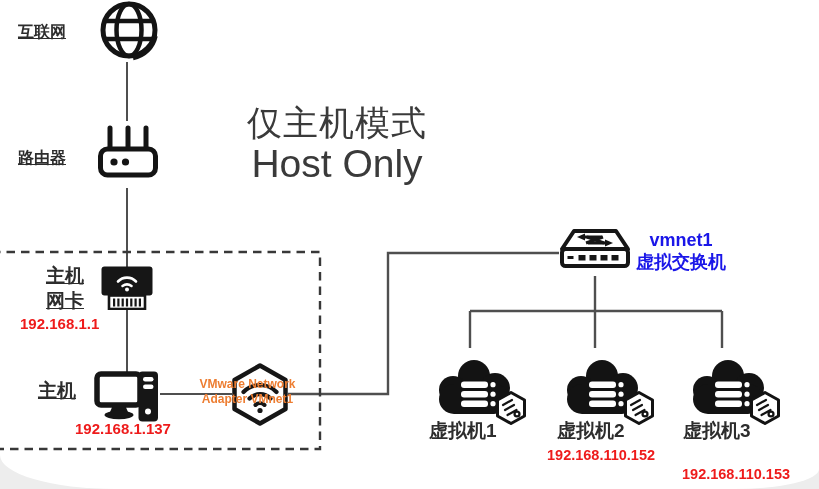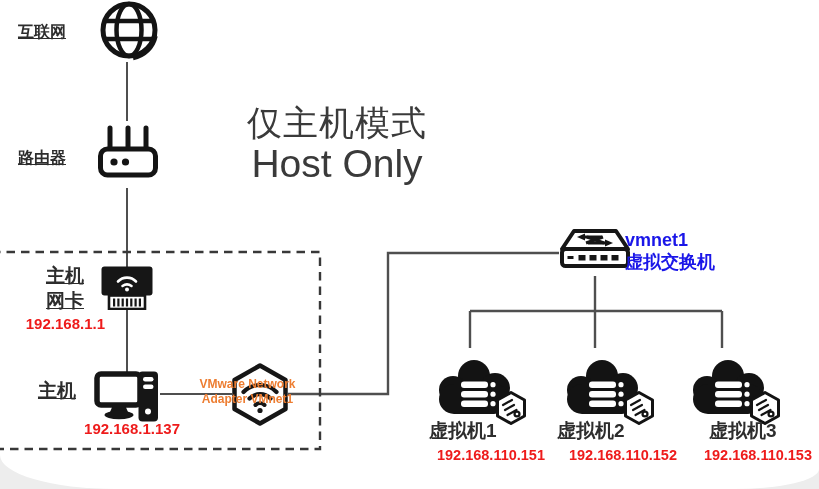--- a/index.html
+++ b/index.html
@@ -4,28 +4,28 @@
 <style>
   html,body{margin:0;padding:0;width:819px;height:489px;overflow:hidden;background:#ededed;
     font-family:"Liberation Sans","DejaVu Sans",sans-serif;}
   .page{position:absolute;inset:0;background:#fff;border-radius:0 0 85px 115px / 0 0 20px 34px;}
   .abs{position:absolute;}
   svg{display:block;}
   .lines-layer{position:absolute;left:0;top:0;width:819px;height:489px;}
   .lbl{position:absolute;font-weight:bold;color:var(--label);white-space:nowrap;text-decoration:underline;}
   .lbl-sm{font-size:16px;}
   .lbl-md{font-size:19px;}
-  .ip{position:absolute;font-weight:bold;color:var(--ip);font-size:15px;text-align:right;white-space:nowrap;}
+  .ip{position:absolute;font-weight:bold;color:var(--ip);font-size:15px;text-align:left;white-space:nowrap;}
   .ip-vm{font-size:14.5px;}
   .title{position:absolute;left:237px;top:74px;width:200px;text-align:center;color:var(--title);margin-top:28px;}
   .title .zh{font-size:35px;line-height:42px;letter-spacing:1px;}
   .title .en{font-size:39px;line-height:40px;}
   .adapter-label{position:absolute;left:175px;top:329px;width:145px;text-align:center;
     color:var(--adapter-text);font-weight:bold;font-size:12px;line-height:15px;margin-top:48px;}
-  .switch-label{position:absolute;left:625px;top:229px;width:112px;
+  .switch-label{position:absolute;left:625px;top:229px;width:112px;text-align:center;
     color:var(--switch-text);font-weight:bold;font-size:18px;line-height:22px;}
   .vm-label{position:absolute;top:418px;width:110px;text-align:left;font-size:19px;
     font-weight:bold;color:var(--label);}
   .center{text-align:center;}
 </style>
 </head>
 <body>
 
 <div class="page">
 
@@ -211,19 +211,18 @@
     <div>Adapter VMnet1</div>
   </div>
 
   <div class="switch-label">
     <div>vmnet1</div>
     <div>虚拟交换机</div>
   </div>
 
   <div class="vm-label" style="left:429px">虚拟机1</div>
   <div class="vm-label" style="left:557px">虚拟机2</div>
-  <div class="vm-label" style="left:709px">虚拟机3</div>
-
-  <div class="ip ip-vm" style="left:415px;top:447px;width:130px">192.168.110.151</div>
+  <div class="vm-label" style="left:683px">虚拟机3</div>
+
   <div class="ip ip-vm" style="left:547px;top:447px;width:130px">192.168.110.152</div>
-  <div class="ip ip-vm" style="left:682px;top:447px;width:130px">192.168.110.153</div>
+  <div class="ip ip-vm" style="left:682px;top:466px;width:130px">192.168.110.153</div>
 
 </div>
 
 </body></html>

